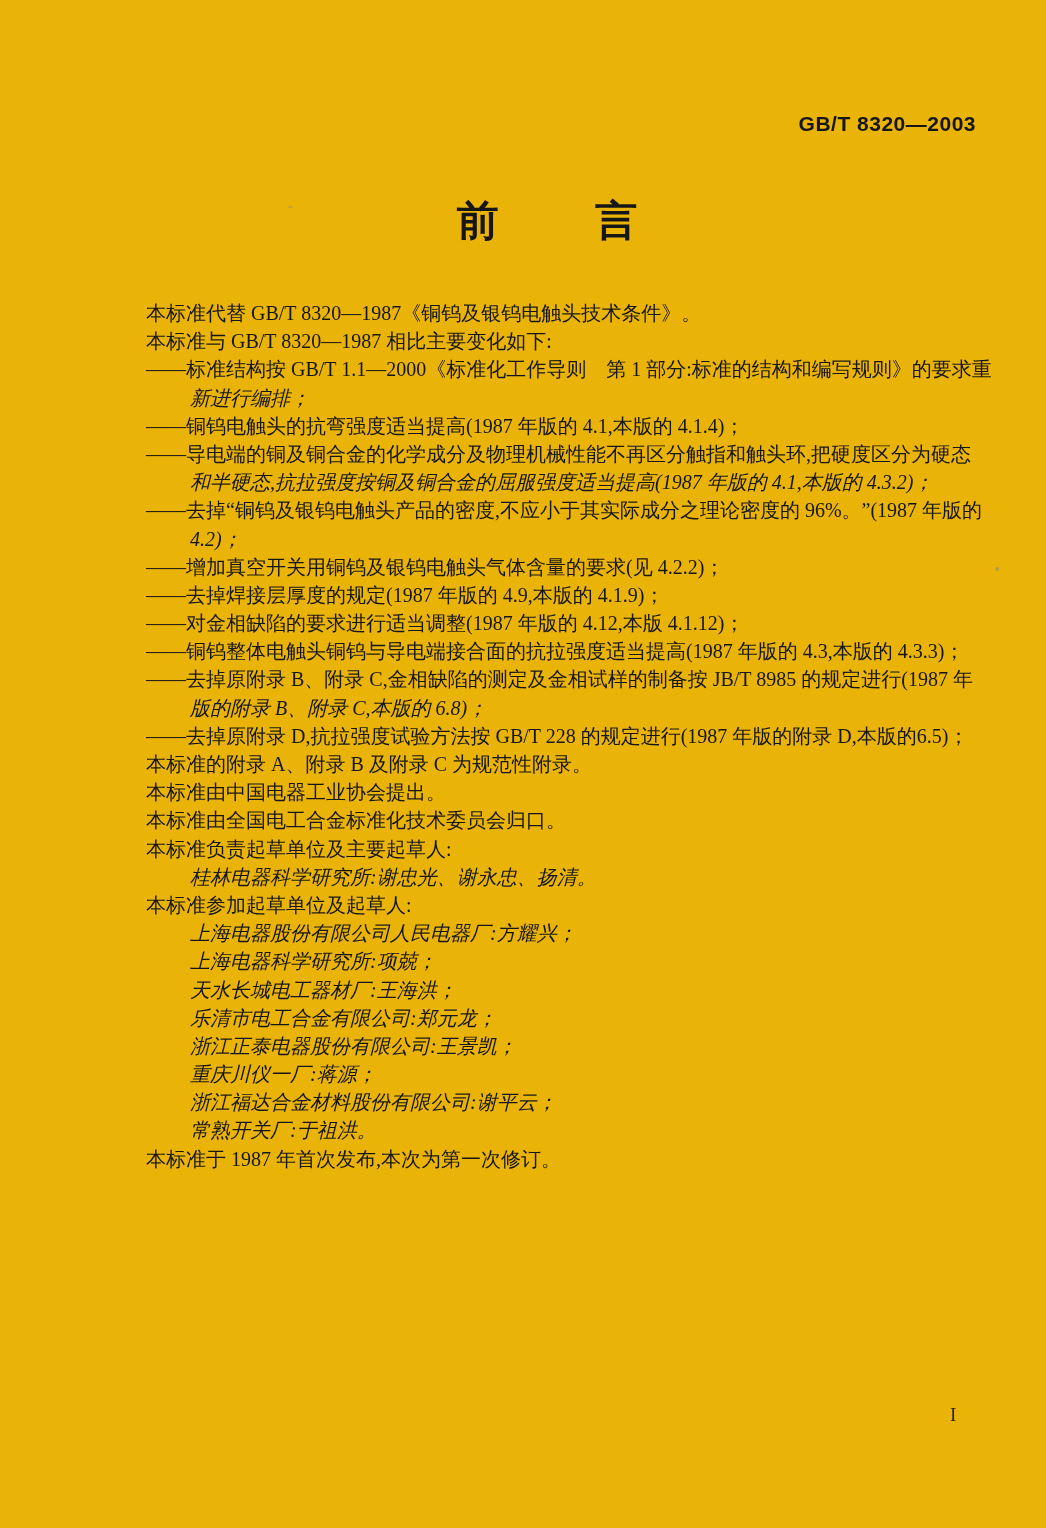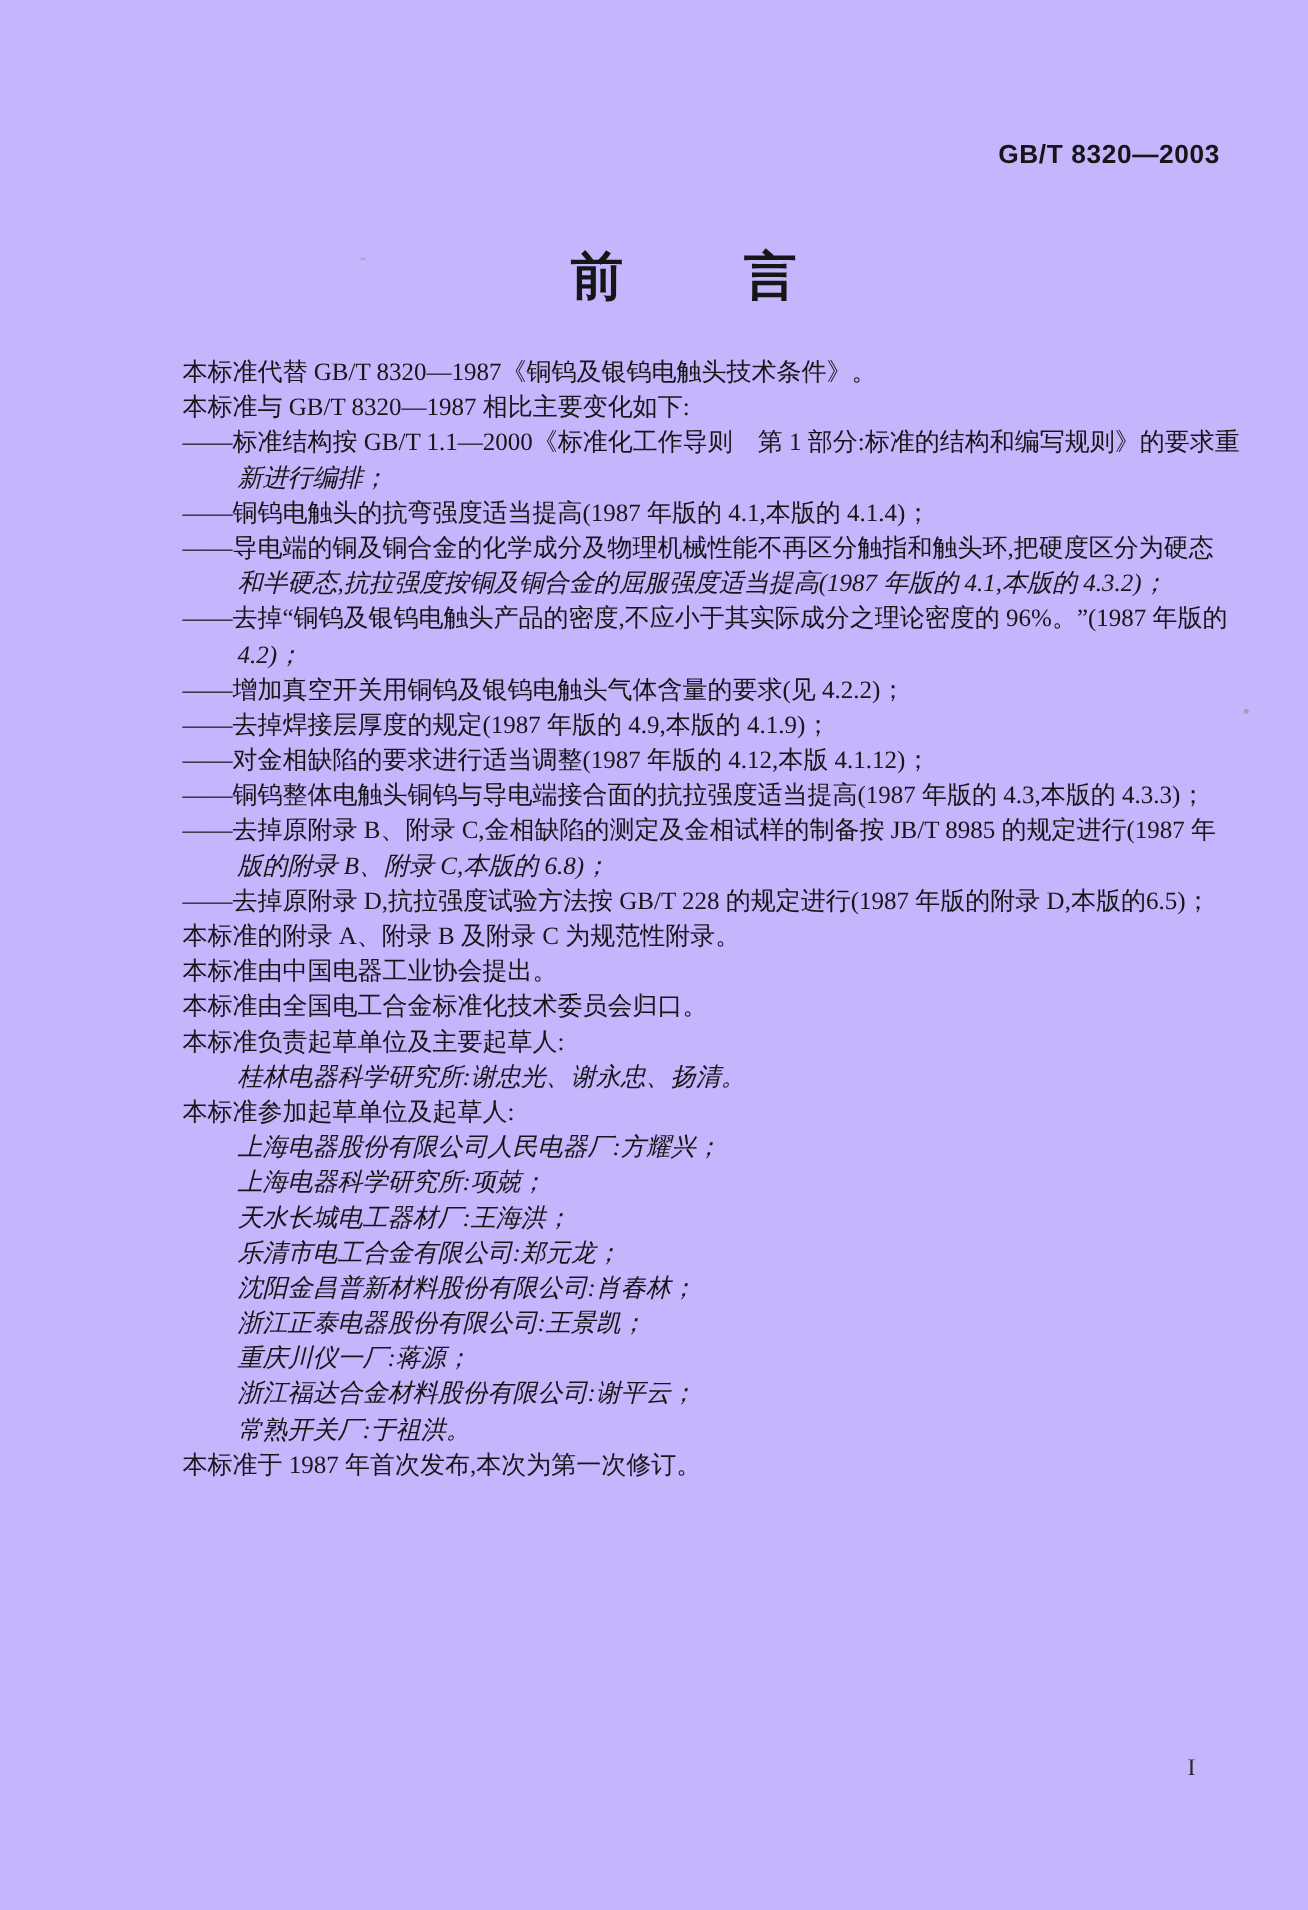--- a/index.html
+++ b/index.html
@@ -1,20 +1,20 @@
 <!DOCTYPE html>
 <html><head>
 <meta charset="utf-8">
 <style>
   html, body { margin: 0; padding: 0; background: #ffffff; }
   .page {
     position: relative;
     width: 1046px;
     height: 1528px;
-    background: #c4b5fd;
+    background: #eab308;
     color: #161616;
     font-family: "Liberation Serif", "DejaVu Serif", serif;
     overflow: hidden;
   }
   .header-code {
     position: absolute;
     top: 112px;
     right: 70px;
     font-family: "Liberation Sans", "DejaVu Sans", sans-serif;
     font-weight: 700;
@@ -30,21 +30,21 @@
     text-align: center;
     font-size: 42px;
     font-weight: 700;
     letter-spacing: 2.3em;
     text-indent: 2.3em;
     transform: translateX(24px);
     white-space: nowrap;
   }
   .body-text {
     position: absolute;
-    top: 284px;
+    top: 299px;
     left: 146px;
     width: 856px;
     font-size: 20px;
   }
   .line {
     height: 28.2px;
     line-height: 28.2px;
     white-space: pre;
   }
   .indent-1 { padding-left: 44px; font-style: italic; }
@@ -93,21 +93,20 @@
       <div class="line indent-0">本标准的附录 A、附录 B 及附录 C 为规范性附录。</div>
       <div class="line indent-0">本标准由中国电器工业协会提出。</div>
       <div class="line indent-0">本标准由全国电工合金标准化技术委员会归口。</div>
       <div class="line indent-0">本标准负责起草单位及主要起草人:</div>
       <div class="line indent-1">桂林电器科学研究所:谢忠光、谢永忠、扬清。</div>
       <div class="line indent-0">本标准参加起草单位及起草人:</div>
       <div class="line indent-1">上海电器股份有限公司人民电器厂:方耀兴；</div>
       <div class="line indent-1">上海电器科学研究所:项兢；</div>
       <div class="line indent-1">天水长城电工器材厂:王海洪；</div>
       <div class="line indent-1">乐清市电工合金有限公司:郑元龙；</div>
-      <div class="line indent-1">沈阳金昌普新材料股份有限公司:肖春林；</div>
       <div class="line indent-1">浙江正泰电器股份有限公司:王景凯；</div>
       <div class="line indent-1">重庆川仪一厂:蒋源；</div>
       <div class="line indent-1">浙江福达合金材料股份有限公司:谢平云；</div>
       <div class="line indent-1">常熟开关厂:于祖洪。</div>
       <div class="line indent-0">本标准于 1987 年首次发布,本次为第一次修订。</div>
     </div>
 
   <div class="page-number">I</div>
 
   <div class="speck speck-1"></div>

